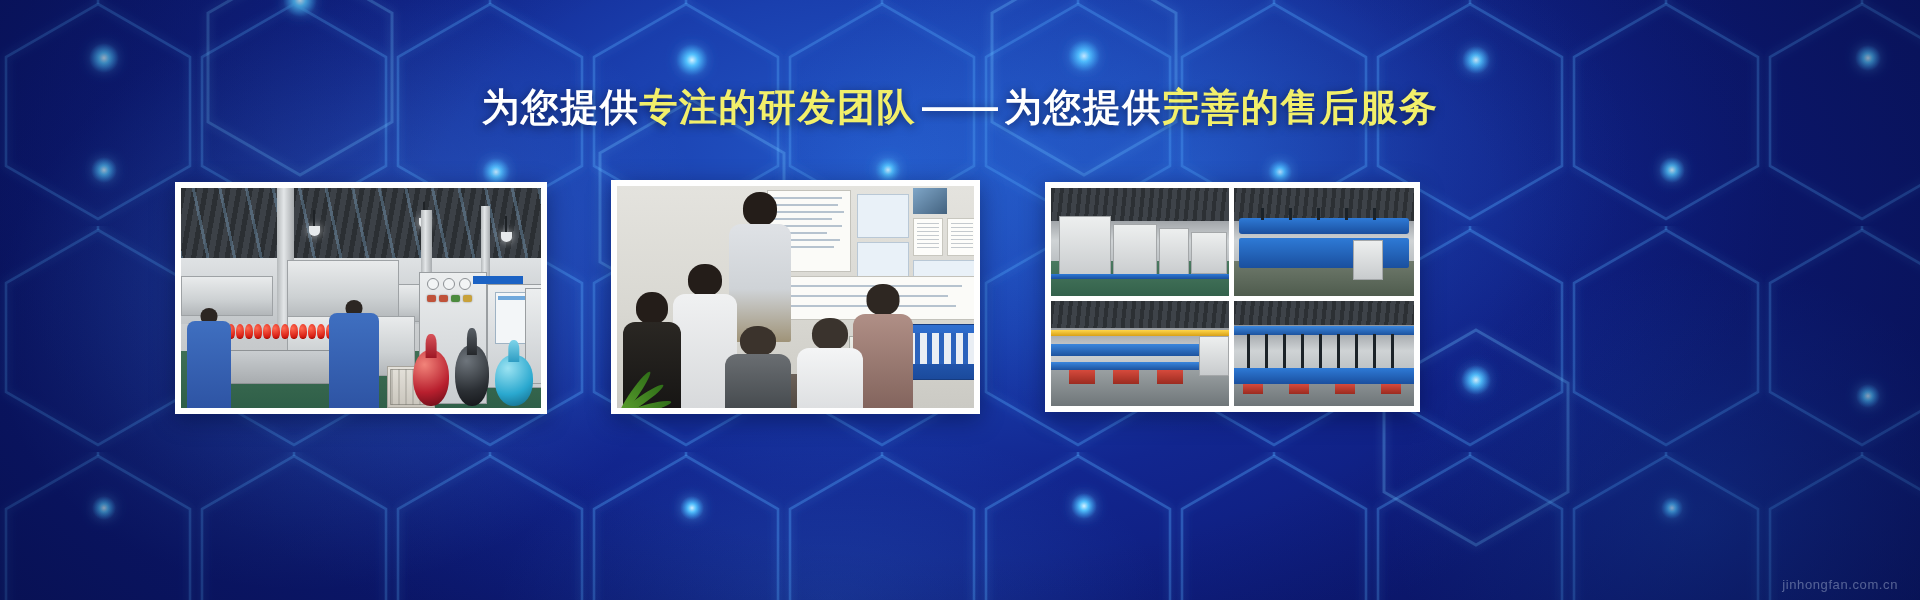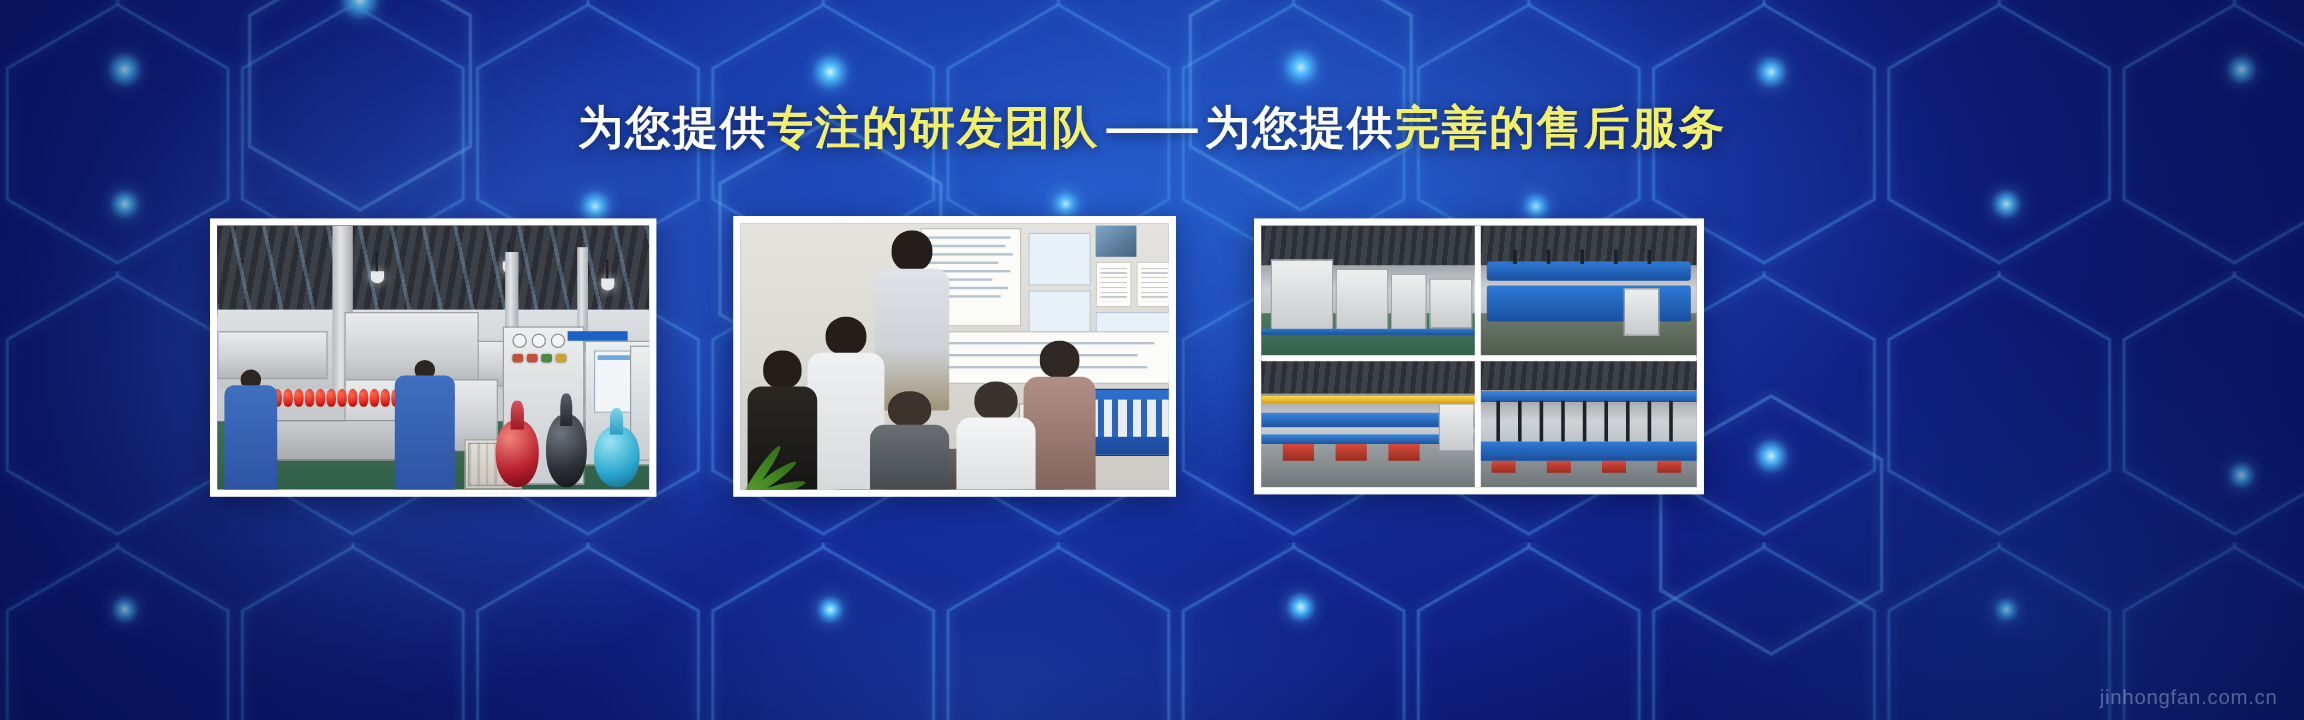--- a/index.html
+++ b/index.html
@@ -157,21 +157,21 @@
   .q-blue{position:absolute;background:linear-gradient(180deg,#2e7ad6,#1a4f9e);}
   .q-yellow{position:absolute;background:linear-gradient(180deg,#ffd64a,#d8a016);}
   .q-rail{position:absolute;background:linear-gradient(180deg,#3a86dd,#1d539f);}
   .q-hook{position:absolute;width:3px;background:#1b2228;}
   .q-red{position:absolute;background:linear-gradient(180deg,#d64a3c,#9b2b20);}
 
   
   #watermark{
     position:absolute; right:22px; bottom:8px;
     color:rgba(230,240,255,.34);
-    font-size:17px; letter-spacing:.6px;
+    font-size:13px; letter-spacing:.6px;
     z-index:8; user-select:none;
   }
 </style>
 </head>
 <body>
 
 <div id="banner">
 
   <svg id="mesh" viewBox="0 0 1920 600" preserveAspectRatio="none">
     <defs>

